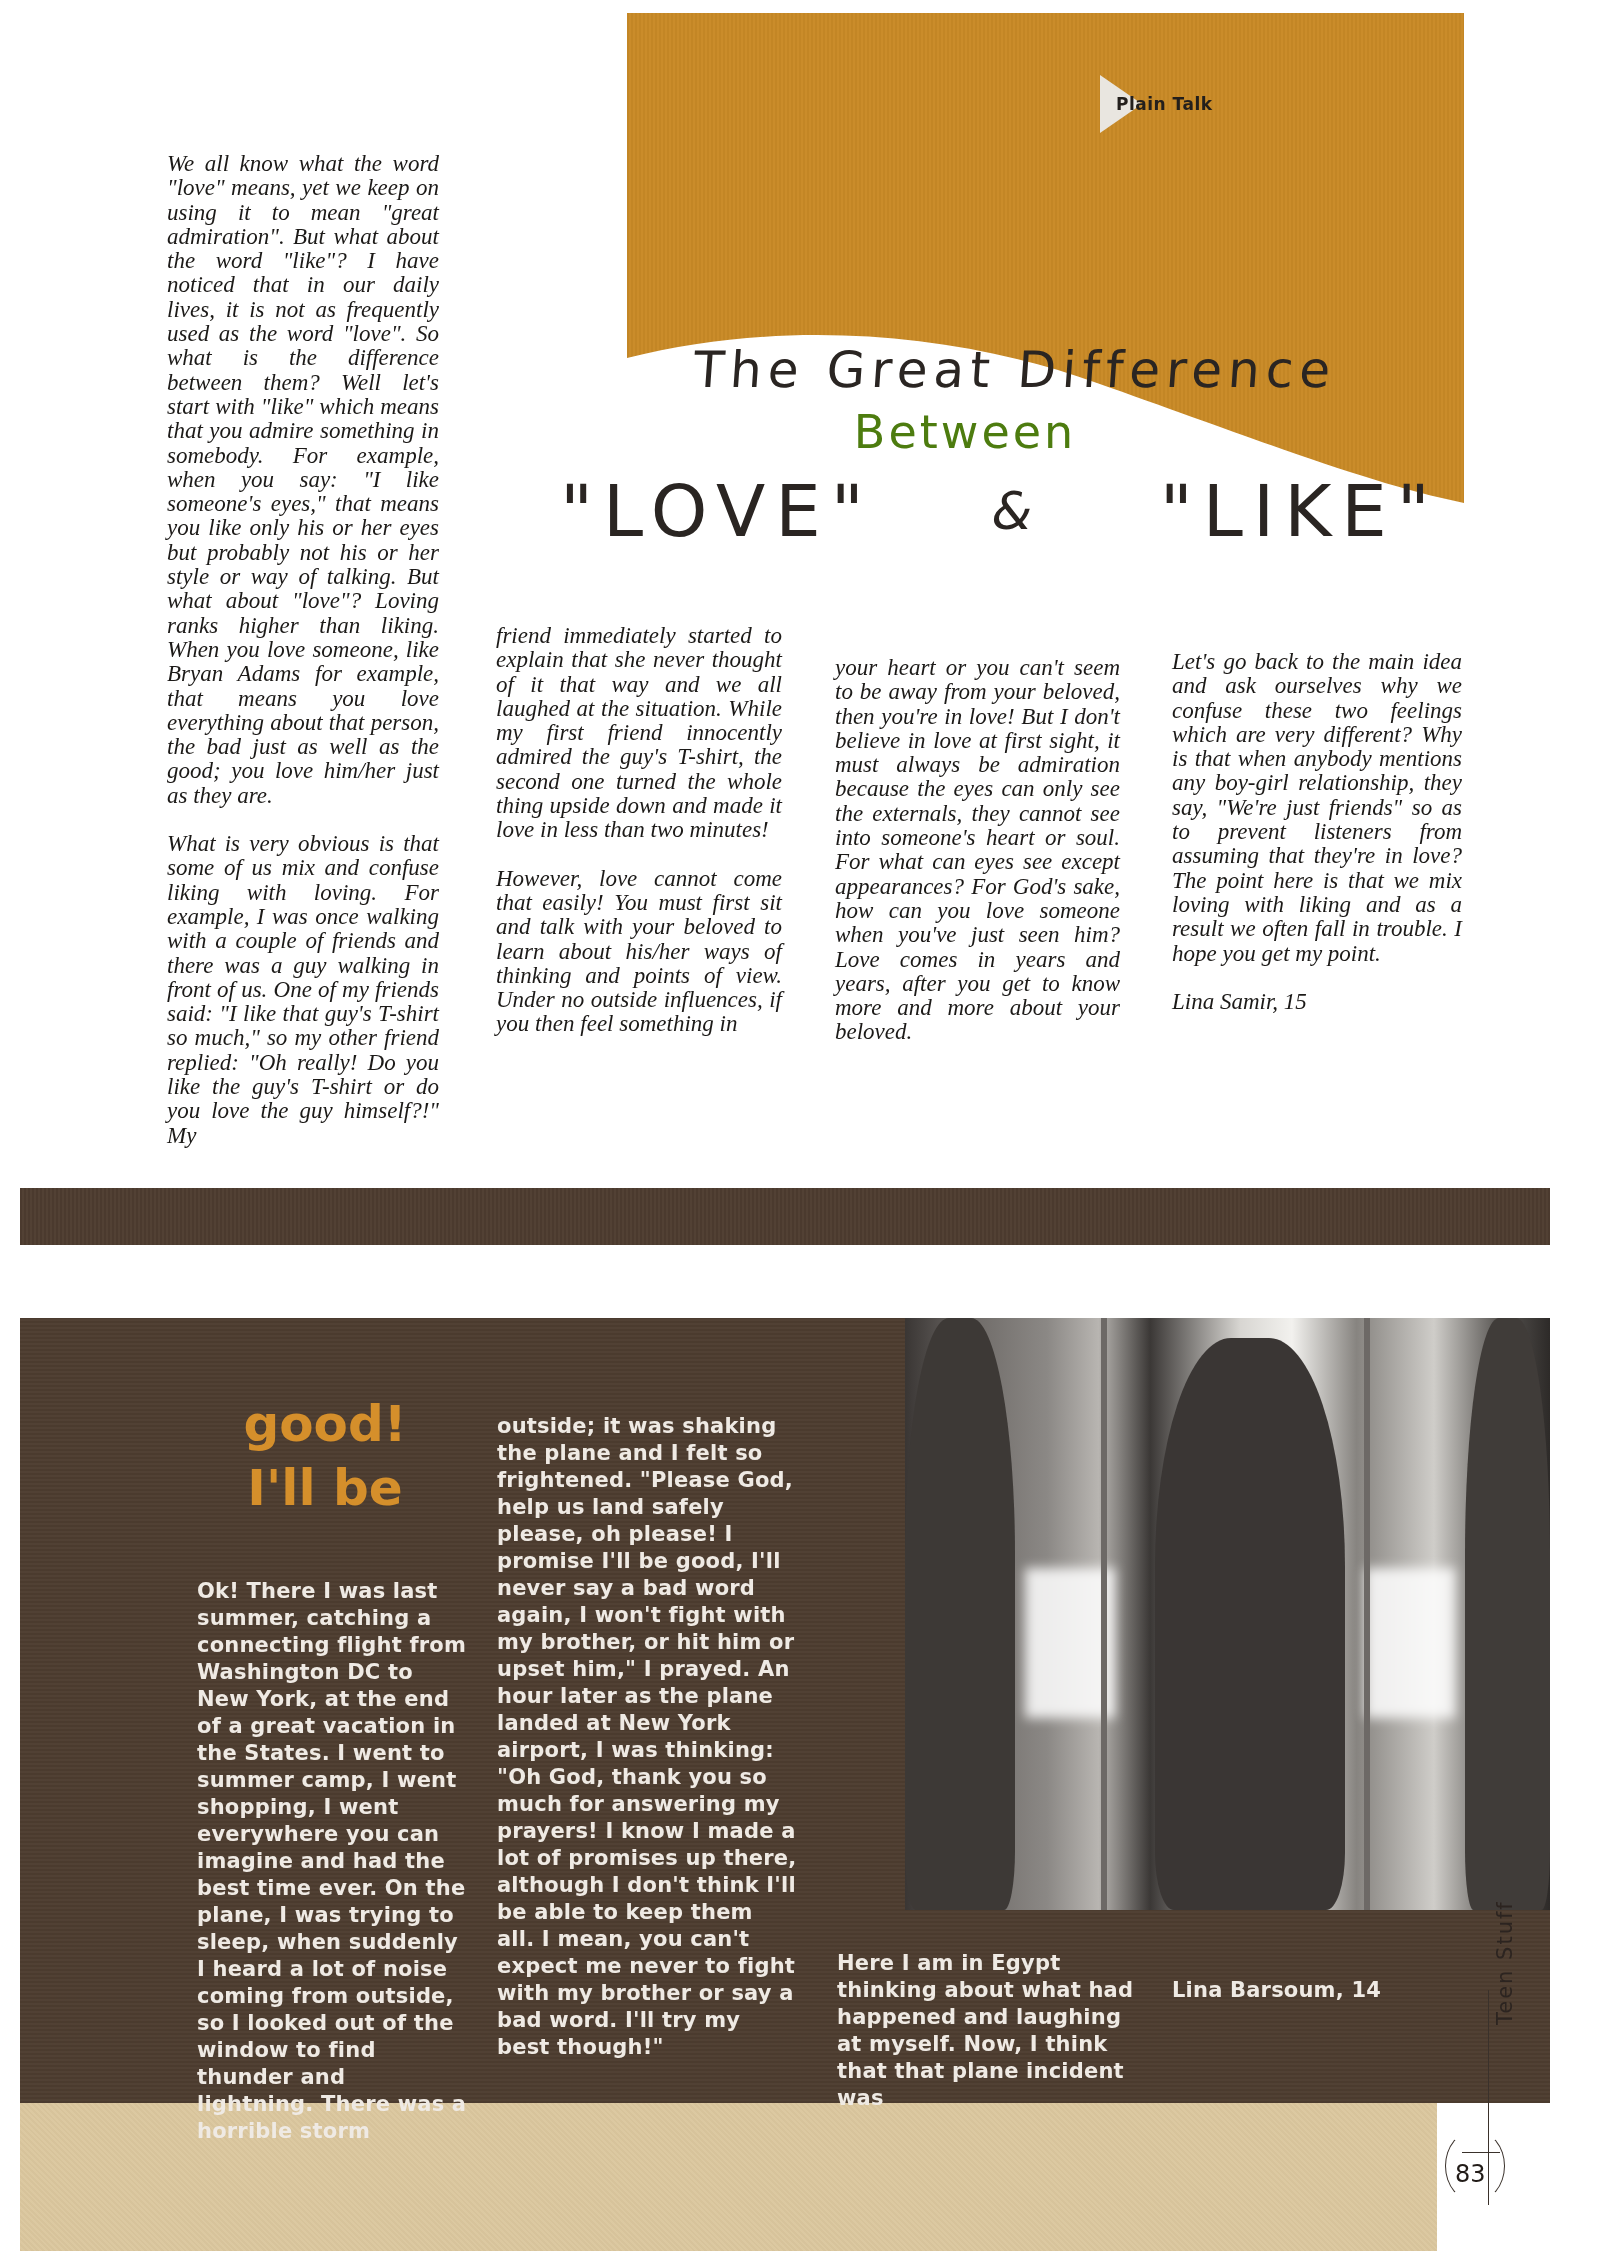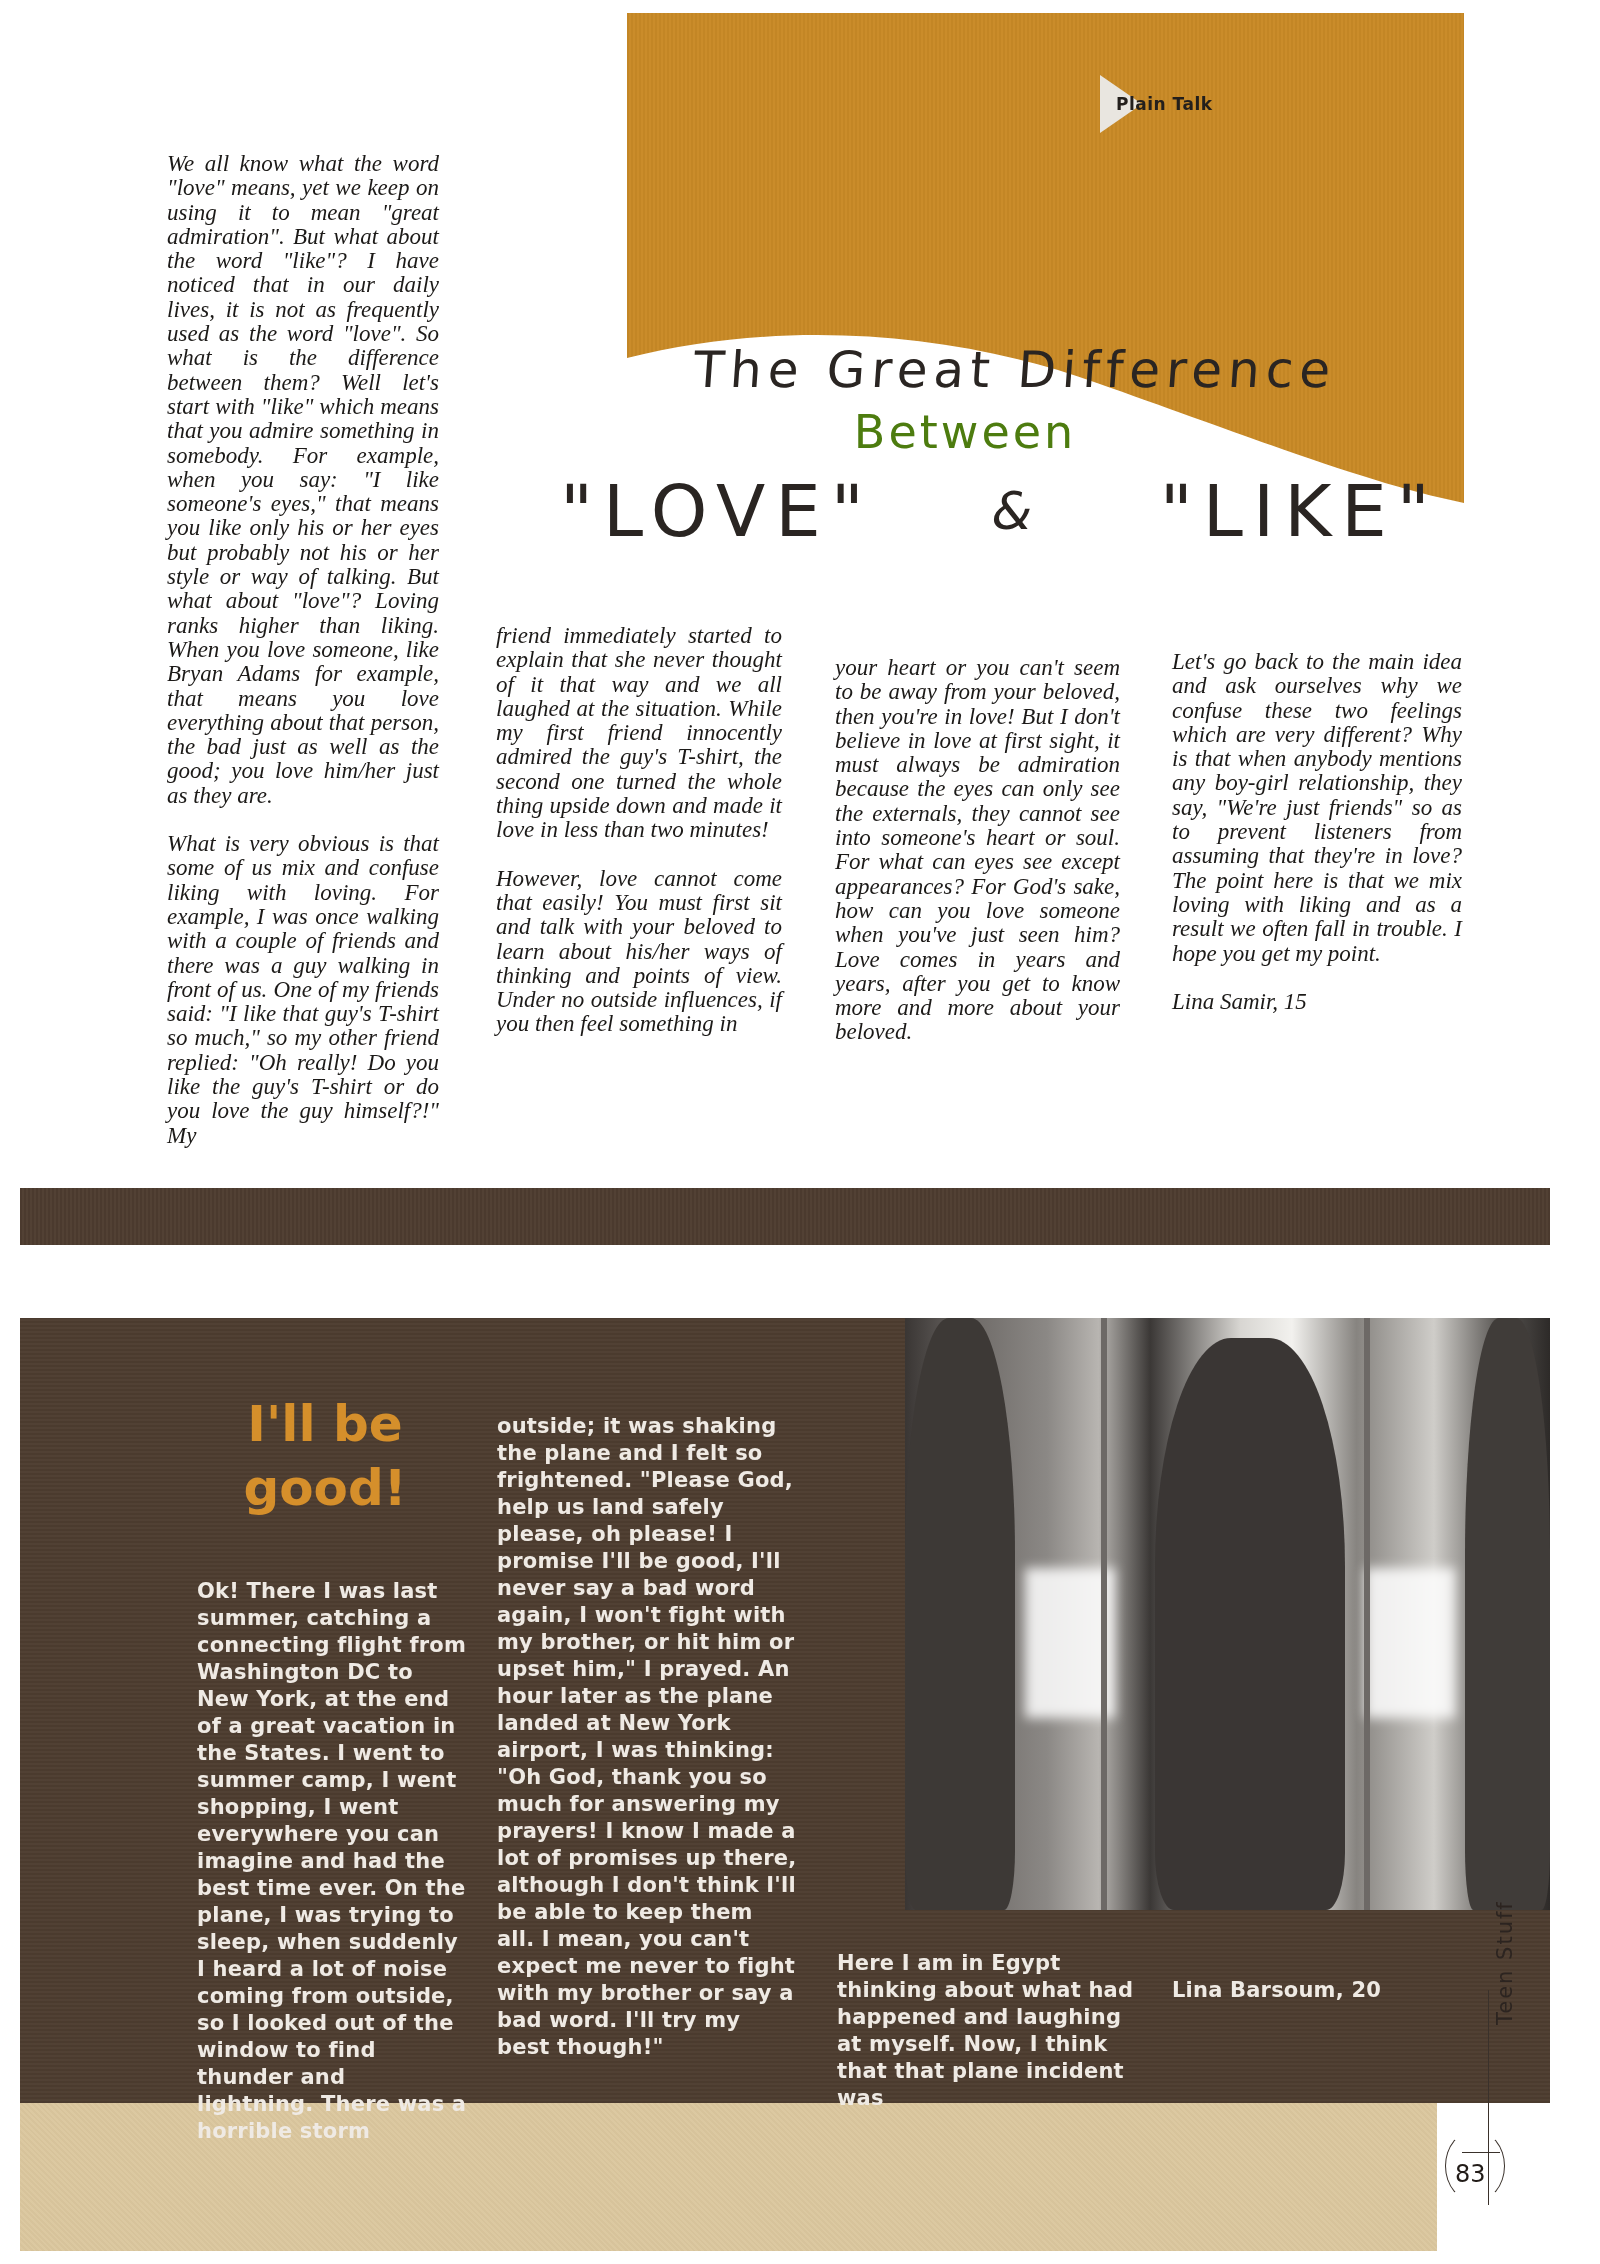--- a/index.html
+++ b/index.html
@@ -139,34 +139,34 @@
   <div class="light" style="left:120px; top:250px; width:90px; height:150px;"></div>
   <div class="light" style="left:460px; top:250px; width:90px; height:150px;"></div>
   <div class="shape" style="left:0; top:0; width:110px; height:592px; background:#3d3936;"></div>
   <div class="shape" style="left:250px; top:20px; width:190px; height:572px; background:#3a3634;"></div>
   <div class="shape" style="left:560px; top:0; width:85px; height:592px; background:#403c39;"></div>
   <div class="pane" style="left:196px;"></div>
   <div class="pane" style="left:459px;"></div>
 </div>
 
 <div class="story-title">
+  <div>good!</div>
   <div>I'll be</div>
-  <div>good!</div>
 </div>
 
 <div class="sans-col scol1">
   <p>Ok! There I was last summer, catching a connecting flight from Washington DC to New York, at the end of a great vacation in the States. I went to summer camp, I went shopping, I went everywhere you can imagine and had the best time ever. On the plane, I was trying to sleep, when suddenly I heard a lot of noise coming from outside, so I looked out of the window to find thunder and lightning. There was a horrible storm</p>
 </div>
 <div class="sans-col scol2">
   <p>outside; it was shaking the plane and I felt so frightened. "Please God, help us land safely please, oh please! I promise I'll be good, I'll never say a bad word again, I won't fight with my brother, or hit him or upset him," I prayed. An hour later as the plane landed at New York airport, I was thinking: "Oh God, thank you so much for answering my prayers! I know I made a lot of promises up there, although I don't think I'll be able to keep them all. I mean, you can't expect me never to fight with my brother or say a bad word. I'll try my best though!"</p>
 </div>
 <div class="sans-col scol3">
   <p>Here I am in Egypt thinking about what had happened and laughing at myself. Now, I think that that plane incident was</p>
 </div>
 <div class="sans-col scol4">
-  <p class="byline-bottom">Lina Barsoum, 20</p>
+  <p class="byline-bottom">Lina Barsoum, 14</p>
 </div>
 
 <div class="side-rule"></div>
 <div class="h-rule"></div>
 <div class="page-arc"></div>
 <div class="side-label">Teen Stuff</div>
 <div class="page-number">83</div>
 
 </body></html>

